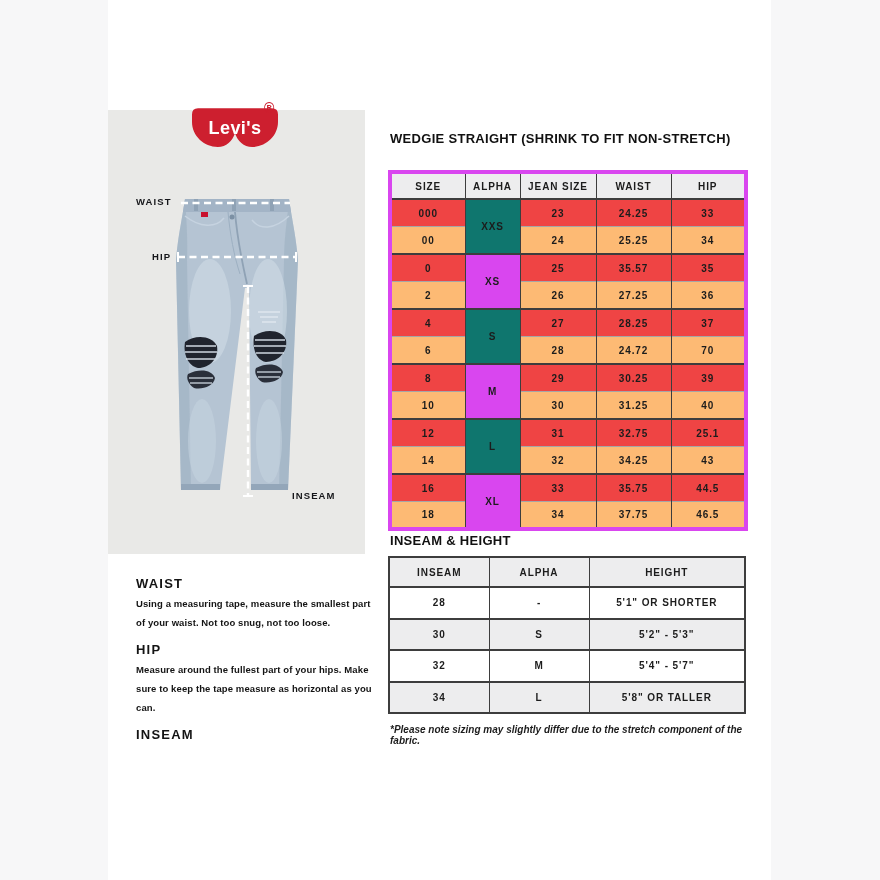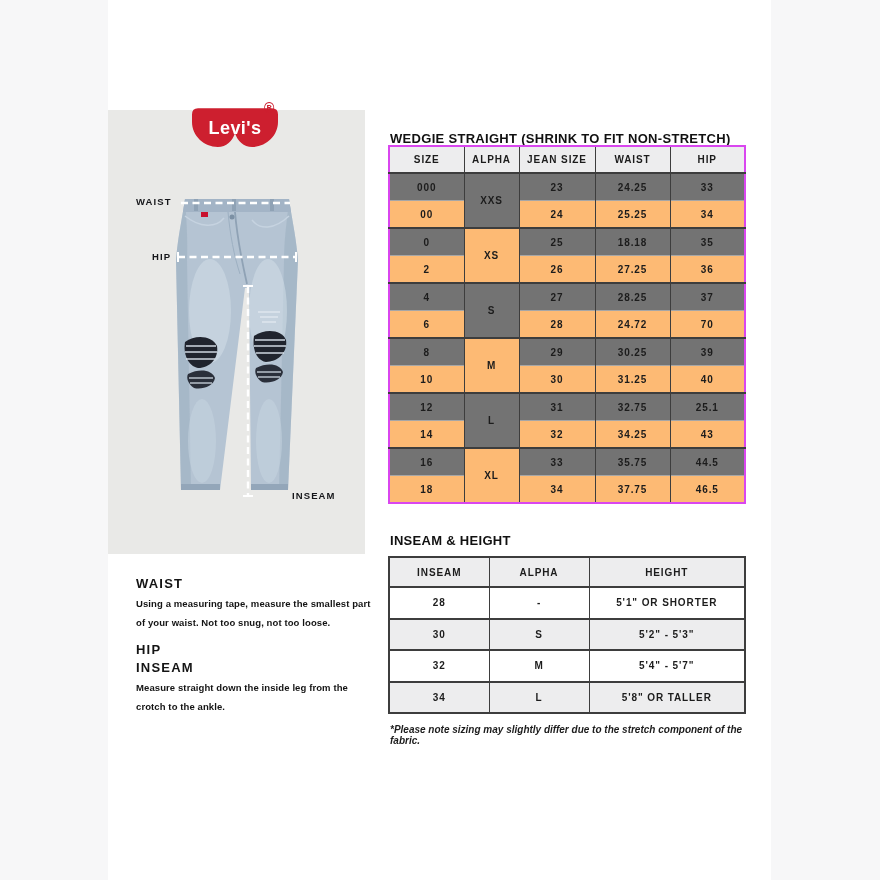--- a/index.html
+++ b/index.html
@@ -32,32 +32,32 @@
   .chart-title {
     position:absolute; left:390px; width:356px;
     font-size:13px; font-weight:bold; color:#111; letter-spacing:0.3px; white-space:nowrap;
   }
   .title-main { top:131px; }
   .title-inseam { top:533px; }
 
   
   table { border-collapse:collapse; table-layout:fixed; background:#fff;
     font-size:10px; font-weight:bold; color:#1c1c1c; letter-spacing:0.9px; }
-  .size-table { position:absolute; left:388px; top:145px; width:356px; border:2px solid #d946ef; }
+  .size-table { position:absolute; left:388px; top:170px; width:356px; border:4px solid #d946ef; }
   .ih-table   { position:absolute; left:388px; top:556px; width:356px; border:2px solid #3d3d3d; }
   th, td { border-left:1px solid #3d3d3d; text-align:center; vertical-align:middle; padding:0; }
   th:first-child, td:first-child { border-left:none; }
   thead th { background:#ededee; border-bottom:1px solid #3d3d3d; }
   .size-table thead th { height:27px; }
-  .size-table tbody td { height:27.5px; background:#737373; }
+  .size-table tbody td { height:27.5px; background:#ef4444; }
   .size-table tr.even td { background:#fdba74; }
   .size-table tr.gs td { border-top:2px solid #3d3d3d; }
   .size-table tr.g2 td { border-top:1px solid #a6a6a6; }
-  .size-table td.aw { background:#737373; }
-  .size-table td.ag { background:#fdba74; }
+  .size-table td.aw { background:#0f766e; }
+  .size-table td.ag { background:#d946ef; }
   .ih-table thead th { height:30px; }
   .ih-table tbody td { height:31.5px; background:#fff; border-top:2px solid #3d3d3d; }
   .ih-table tr.even td { background:#ededee; }
 
   .footnote {
     position:absolute; left:390px; top:724px; width:370px;
     font-size:10px; font-style:italic; font-weight:bold; color:#1c1c1c;
   }
 
   
@@ -184,21 +184,21 @@
       <tr class="g2 even">
         <td>00</td>
         <td>24</td>
         <td>25.25</td>
         <td>34</td>
       </tr>
       <tr class="gs">
         <td>0</td>
         <td class="alpha ag" rowspan="2">XS</td>
         <td>25</td>
-        <td>18.18</td>
+        <td>35.57</td>
         <td>35</td>
       </tr>
       <tr class="g2 even">
         <td>2</td>
         <td>26</td>
         <td>27.25</td>
         <td>36</td>
       </tr>
       <tr class="gs">
         <td>4</td>
@@ -293,16 +293,16 @@
       </tr>
     </tbody>
   </table>
 
   <div class="footnote">*Please note sizing may slightly differ due to the stretch component of the fabric.</div>
 
   <div class="guide">
     <h3>WAIST</h3>
     <p>Using a measuring tape, measure the smallest part of your waist. Not too snug, not too loose.</p>
     <h3>HIP</h3>
+    <p>Measure around the fullest part of your hips. Make sure to keep the tape measure as horizontal as you can.</p>
     <h3>INSEAM</h3>
-    <p>Measure straight down the inside leg from the crotch to the ankle.</p>
   </div>
 </div>
 
 </body></html>

